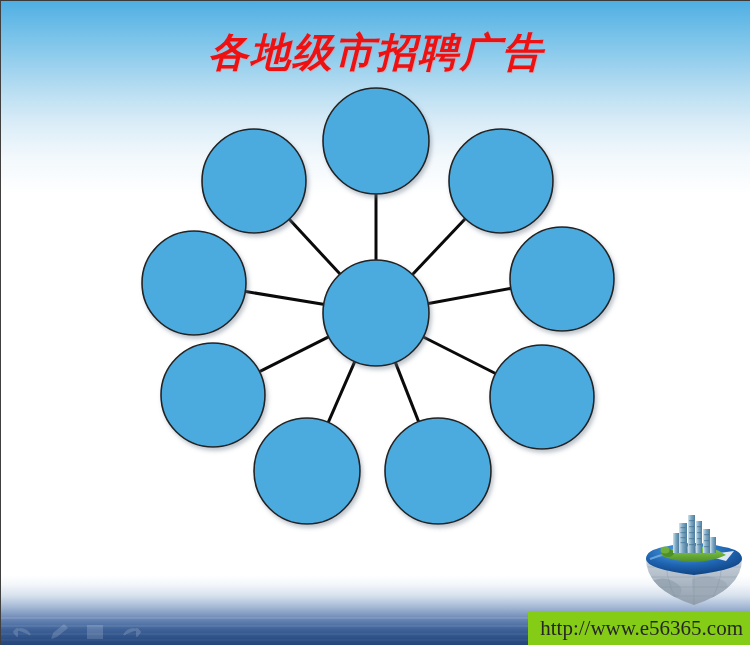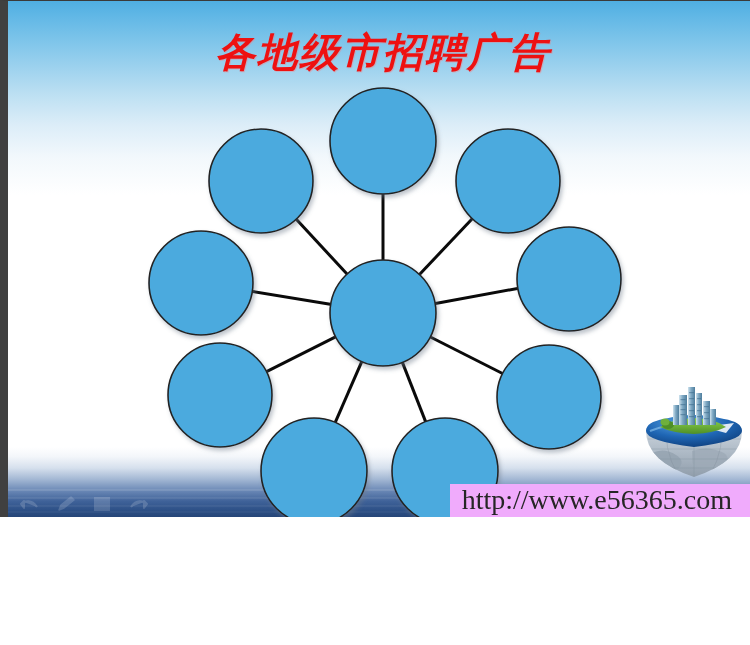--- a/index.html
+++ b/index.html
@@ -1,24 +1,24 @@
 <!DOCTYPE html>
 <html><head>
 <meta charset="utf-8">
 <style>
   html,body{margin:0;padding:0;background:#ffffff;}
   body{font-family:"Liberation Sans",sans-serif;}
 
   #slide{
     position:relative;
-    width:750px;height:517px;
+    width:750px;height:645px;
     overflow:hidden;
     background:#ffffff;
     box-sizing:border-box;
-    border-left:8px solid #404040;
+    border-left:1px solid #404040;
     border-top:1px solid #3a3a3a;
   }
 
   
   #sky{
     position:absolute;left:0;top:0;width:750px;height:200px;
     background:linear-gradient(to bottom,
       #4FAEE2 0%,
       #62B8E6 8%,
       #8CCBEC 26%,
@@ -81,24 +81,24 @@
   
   #logo{
     position:absolute;right:0px;bottom:36px;
     width:112px;height:100px;
   }
   #logo svg{display:block;}
 
   
   #watermark{
     position:absolute;right:0;bottom:0;
-    background:#f0abfc;
-    padding:5px 18px 6px 12px;
+    background:#84cc16;
+    padding:5px 7px 6px 12px;
     font-family:"Liberation Serif","DejaVu Serif",serif;
-    font-size:28px;
+    font-size:21px;
     color:#262626;
     line-height:22px;
     white-space:nowrap;
   }
 </style>
 </head>
 <body>
 
 <div id="slide">
 

